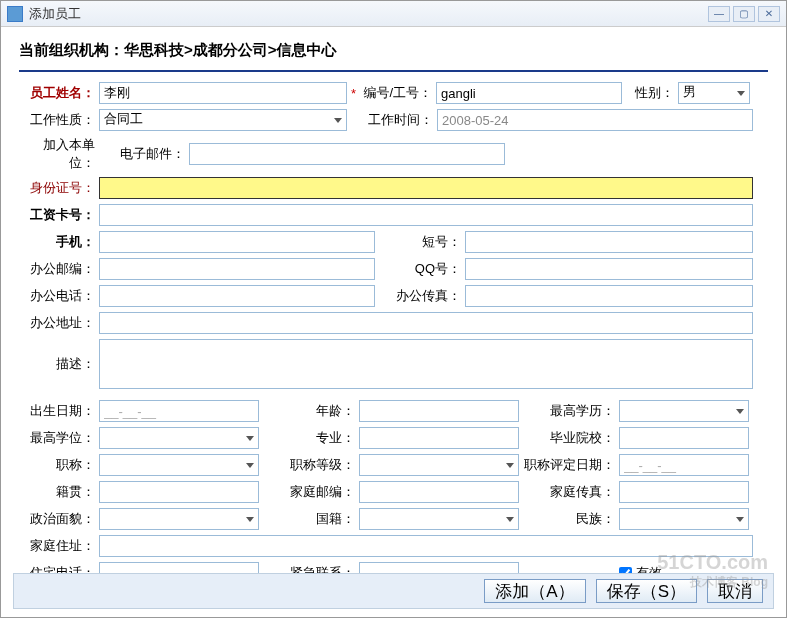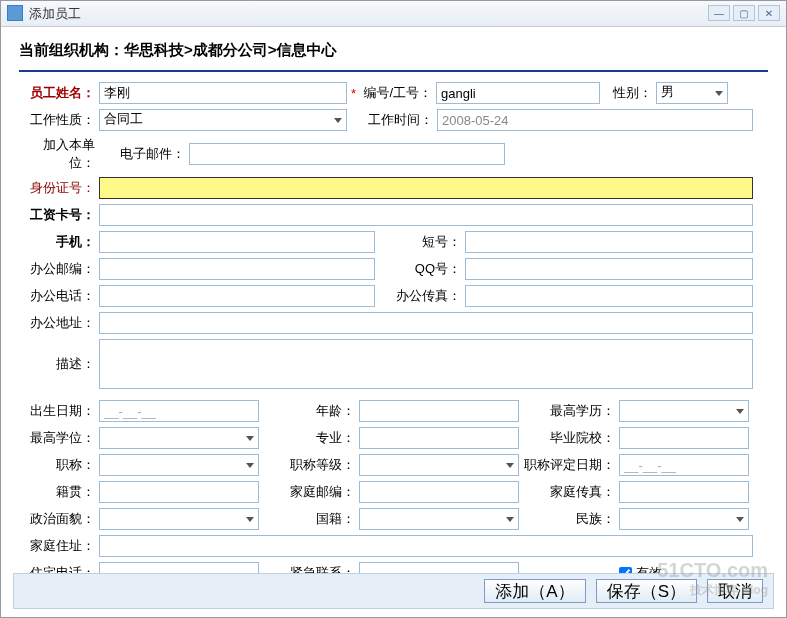--- a/index.html
+++ b/index.html
@@ -1,38 +1,38 @@
 <!DOCTYPE html>
 <html><head>
 <meta charset="utf-8">
 <style>
 * { box-sizing: border-box; margin: 0; padding: 0; }
 body { font-family: "SimSun", "Microsoft YaHei", sans-serif; font-size: 13px; background: #fff; width: 787px; height: 618px; position: relative; border: 1px solid #999; }
-.titlebar { height: 26px; background: linear-gradient(#f5f8fc, #e8eef6); border-bottom: 1px solid #ccc; display: flex; align-items: flex-start; padding: 4px 6px; }
+.titlebar { height: 26px; background: linear-gradient(#f5f8fc, #e8eef6); border-bottom: 1px solid #ccc; display: flex; align-items: center; padding: 4px 6px; }
 .titlebar .app-icon { width: 16px; height: 16px; background: #5b9bd5; display: inline-block; margin-right: 6px; border: 1px solid #3a7bc8; }
 .titlebar .title { flex: 1; color: #333; font-size: 13px; }
 .winbtns { display: flex; gap: 3px; }
 .winbtn { width: 22px; height: 16px; border: 1px solid #b0c4de; background: #e8eef6; display: flex; align-items: center; justify-content: center; font-size: 10px; color: #4a6a9a; cursor: pointer; }
 .content { padding: 10px 18px 0 18px; }
 .breadcrumb { font-size: 15px; font-weight: bold; padding: 4px 0 10px 0; }
 .hr { border: none; border-top: 2px solid #1a3a8a; margin-bottom: 10px; }
 .form-row { display: flex; align-items: center; margin-bottom: 5px; }
 .label { width: 80px; text-align: right; padding-right: 4px; }
 .label.bold { font-weight: bold; }
 .label.req { color: #a00000; font-weight: bold; }
 .label.red { color: #8b0000; }
 input[type=text], .select { height: 22px; border: 1px solid #9bbbd8; padding: 0 4px; font-size: 13px; font-family: inherit; background: #fff; }
 .select { position: relative; padding-right: 18px; }
 .select::after { content: ""; position: absolute; right: 4px; top: 8px; border-left: 4px solid transparent; border-right: 4px solid transparent; border-top: 5px solid #555; }
 .yellow { background: #fff98a !important; border: 1px solid #333 !important; }
 .star { color: #c00; padding: 0 4px; }
 .desc { height: 50px; resize: none; border: 1px solid #9bbbd8; font-family: inherit; font-size: 13px; padding: 2px 4px; }
 .footer-bar { position: absolute; bottom: 8px; left: 12px; right: 12px; height: 36px; background: #e6eef8; border: 1px solid #c0d0e0; display: flex; align-items: center; justify-content: flex-end; gap: 10px; padding: 0 10px; }
 .btn { height: 24px; padding: 0 10px; border: 1px solid #7a9cc6; background: linear-gradient(#fff, #e0ebf5); cursor: pointer; font-size: 17px; font-family: inherit; display: flex; align-items: center; }
-.watermark { position: absolute; right: 18px; bottom: 18px; color: rgba(150,150,150,0.4); font-family: Arial; font-size: 20px; font-weight: bold; pointer-events: none; }
+.watermark { position: absolute; right: 18px; bottom: 26px; color: rgba(150,150,150,0.4); font-family: Arial; font-size: 20px; font-weight: bold; pointer-events: none; }
 .watermark .sub { font-size: 12px; display: block; text-align: right; }
 .chk { display: flex; align-items: center; gap: 4px; }
 .chk input { width: 13px; height: 13px; }
 </style>
 </head>
 <body>
 
 <div class="titlebar">
   <span class="app-icon"></span>
   <span class="title">添加员工</span>
@@ -47,21 +47,21 @@
   <div class="breadcrumb">
     <span>当前组织机构：</span><span>华思科技&gt;成都分公司&gt;信息中心</span>
   </div>
   <hr class="hr">
 
   <div class="form-row">
     <span class="label req">员工姓名：</span>
     <input type="text" style="width: 248px;" value="李刚">
     <span class="star">*</span>
     <span class="label" style="width:76px">编号/工号：</span>
-    <input type="text" style="width: 164px;" value="gangli">
+    <input type="text" style="width: 186px;" value="gangli">
     <span class="label" style="width:56px">性别：</span>
     <div class="select" style="width:72px"><span>男</span></div>
   </div>
 
   <div class="form-row">
     <span class="label">工作性质：</span>
     <div class="select" style="width:248px"><span>合同工</span></div>
     <span class="label" style="width:90px">工作时间：</span>
     <input type="text" style="width: 316px; color: rgb(136, 136, 136);" value="2008-05-24">
   </div>

